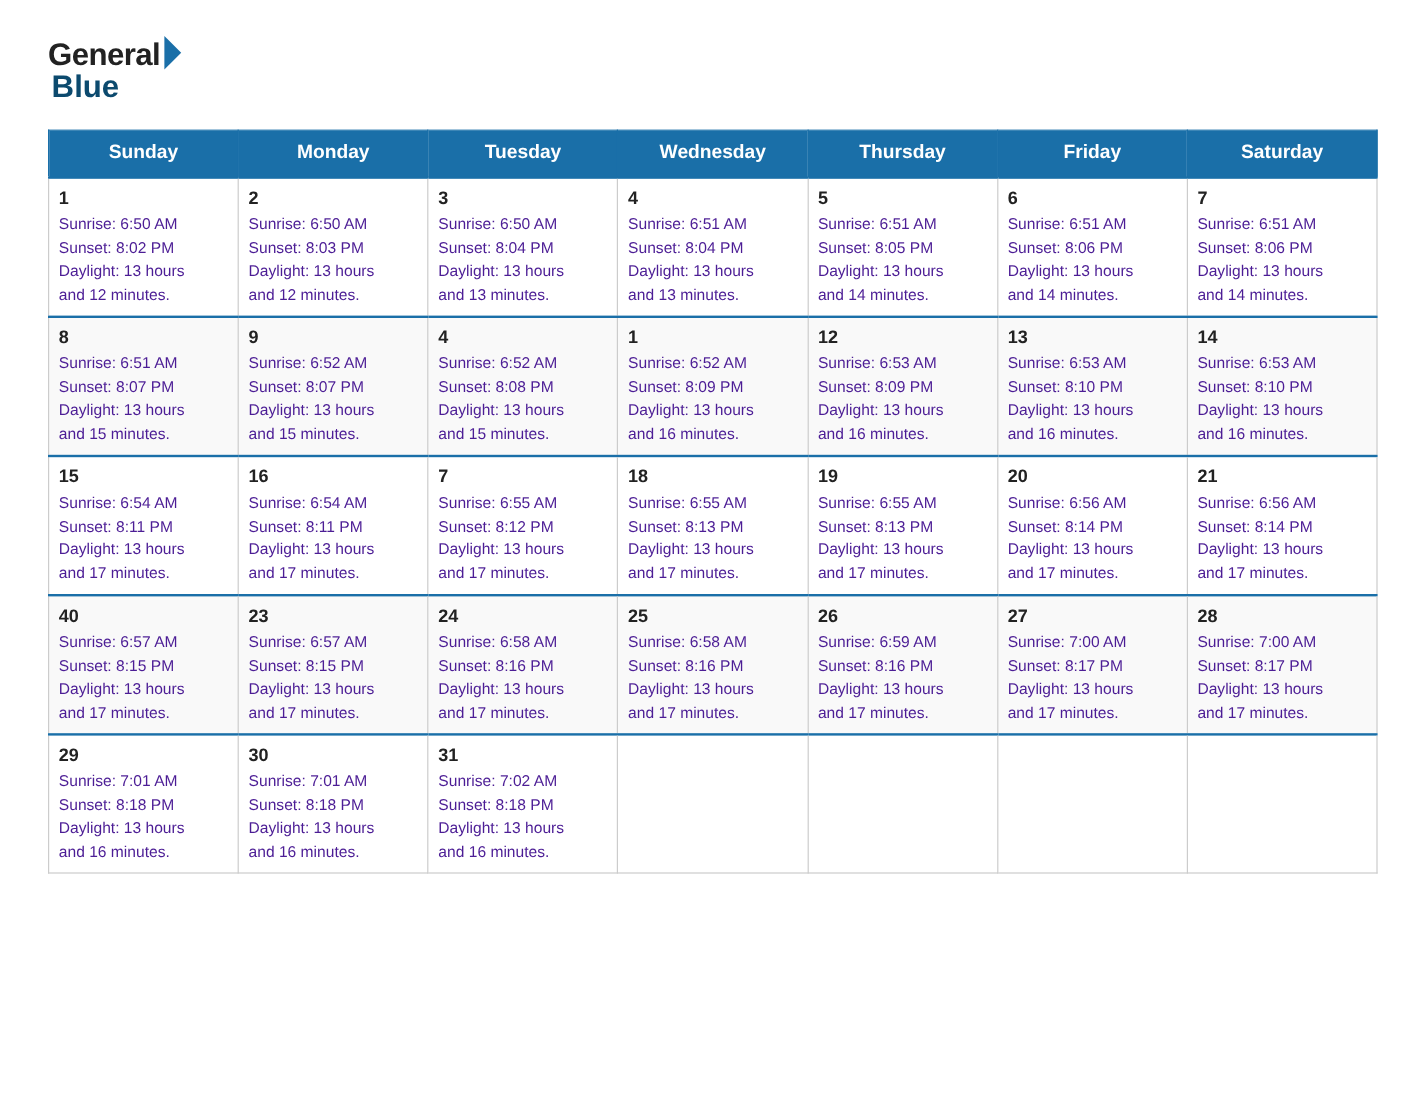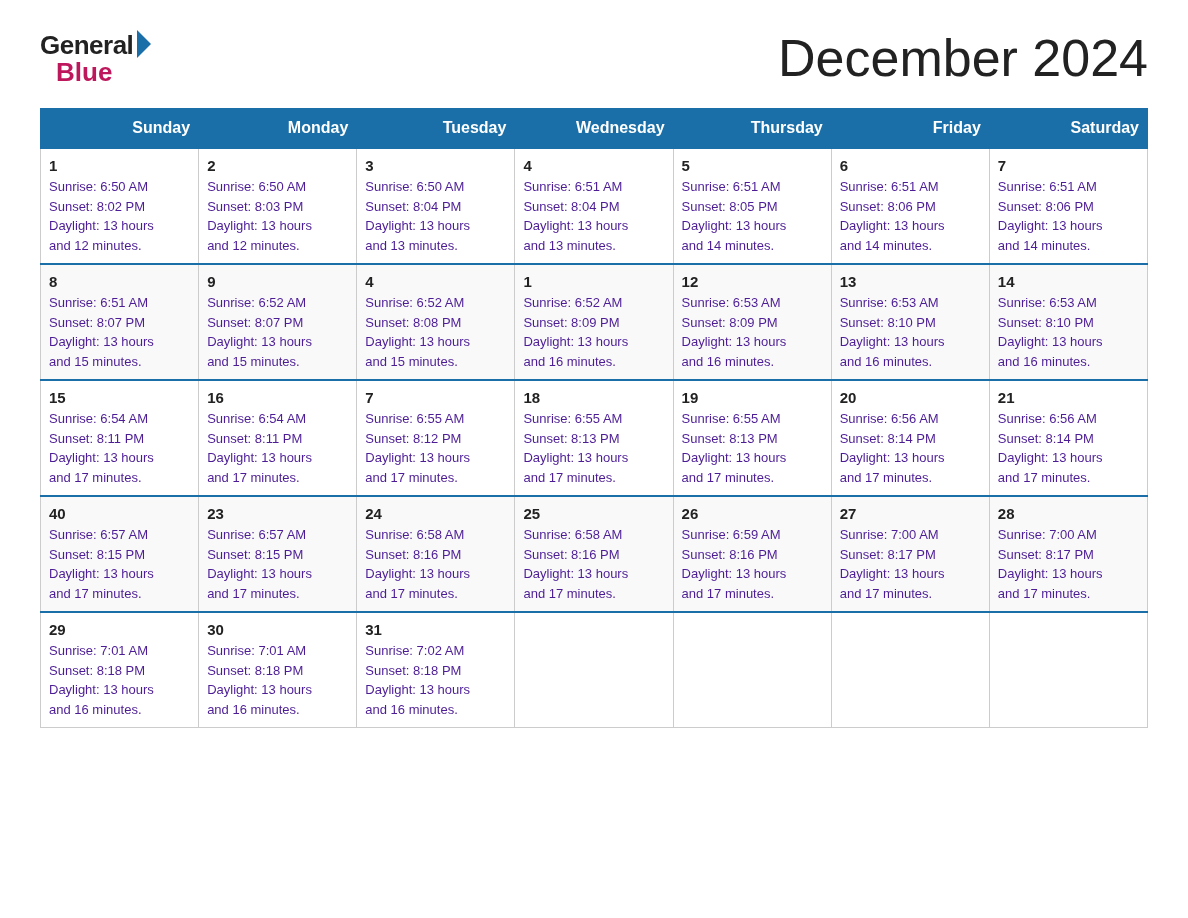--- a/index.html
+++ b/index.html
@@ -36,23 +36,23 @@
       height: 0;
       border-left: 14px solid #1a6fa8;
       border-top: 14px solid transparent;
       border-bottom: 14px solid transparent;
       margin-left: 4px;
       margin-top: -4px;
     }
     .logo-blue {
       font-size: 26px;
       font-weight: bold;
-      color: #be185d;
+      color: #0c4a6e;
       margin-top: -4px;
-      margin-left: 16px;
+      margin-left: 3px;
     }
     .title-block {
       text-align: right;
     }
     .title-block h1 {
       font-size: 52px;
       font-weight: 300;
       color: #222;
       line-height: 1.1;
     }
@@ -68,21 +68,21 @@
       table-layout: fixed;
     }
     thead tr {
       background-color: #1a6fa8;
     }
     thead th {
       color: #fff;
       font-size: 16px;
       font-weight: 600;
       padding: 10px 8px;
-      text-align: right;
+      text-align: center;
       border: 1px solid #1a6fa8;
     }
     tbody tr {
       background: #fff;
     }
     tbody tr:nth-child(even) {
       background: #f9f9f9;
     }
     tbody td {
       vertical-align: top;
@@ -113,21 +113,20 @@
 
 <div class="header">
   <div class="logo">
     <div class="logo-top">
       <span class="logo-general">General</span>
       <div class="logo-triangle"></div>
     </div>
     <span class="logo-blue">Blue</span>
   </div>
   <div class="title-block">
-    <h1>December 2024</h1>
   </div>
 </div>
 
 <table>
   <thead>
     <tr>
     <th>Sunday</th>
         <th>Monday</th>
         <th>Tuesday</th>
         <th>Wednesday</th>

